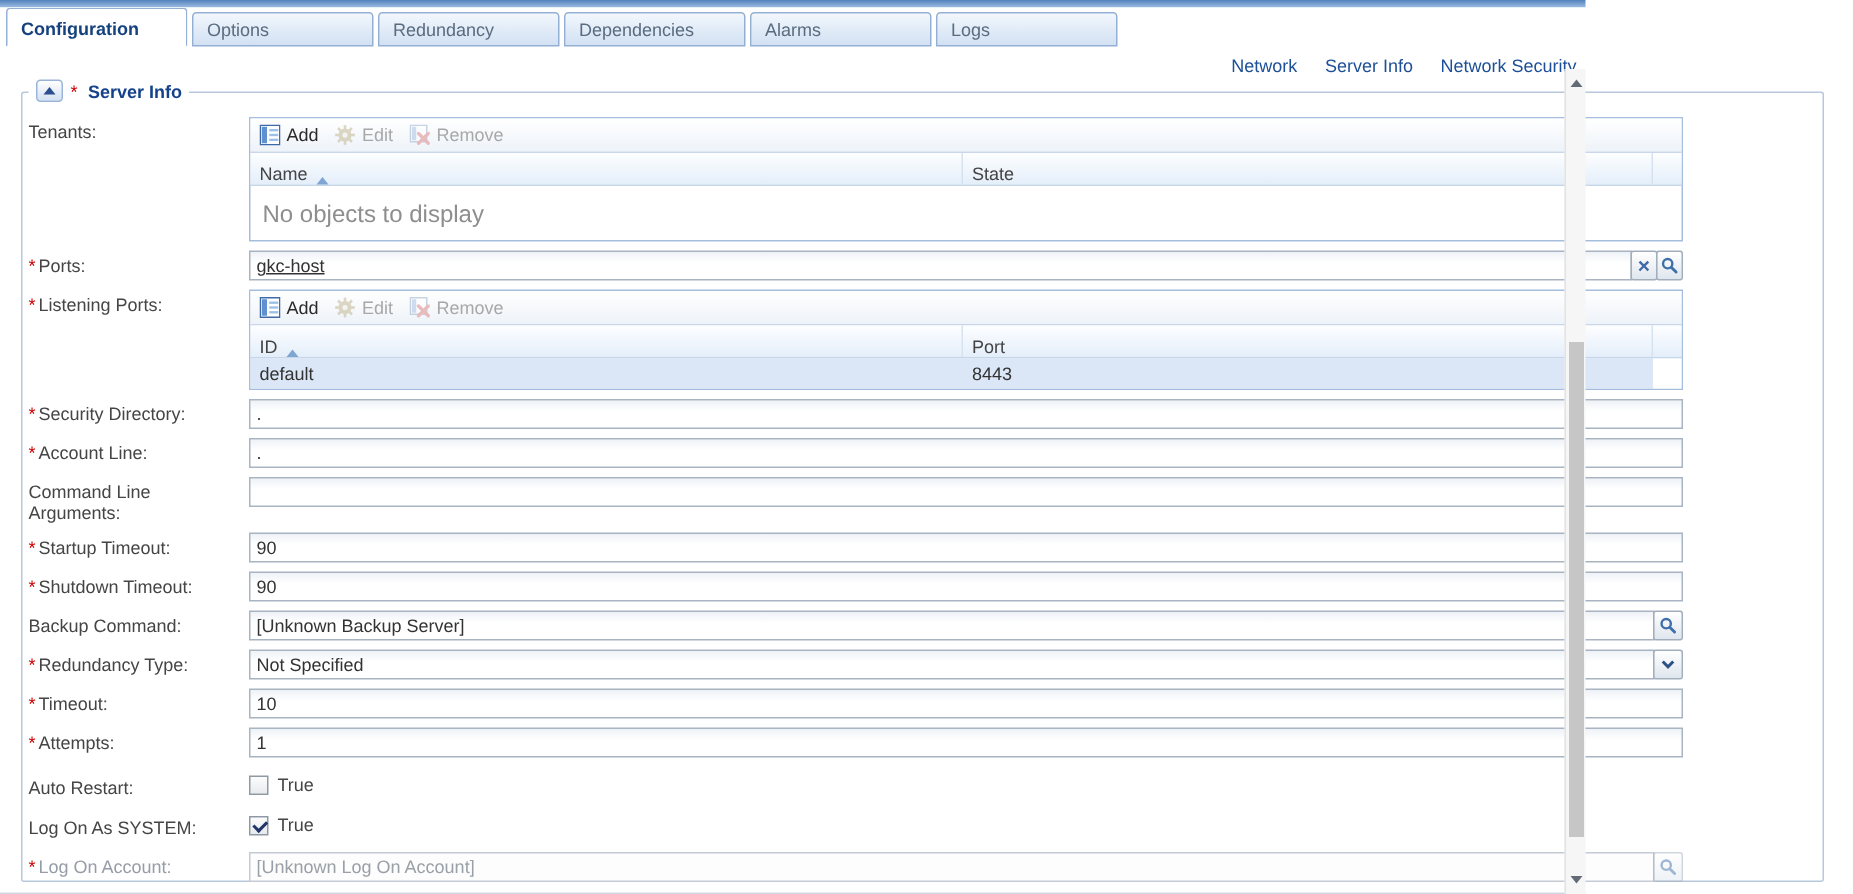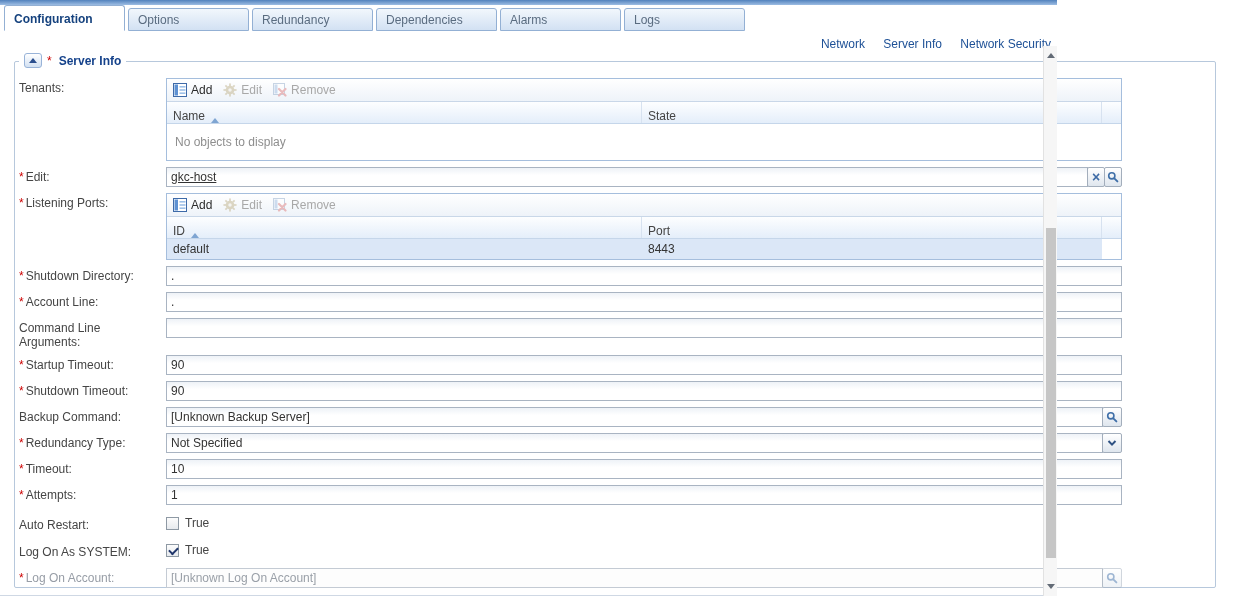--- a/index.html
+++ b/index.html
@@ -61,21 +61,21 @@
   .tb-btn { display:flex; align-items:center; gap:4px; font-size:12px; color:#2b2b2b; cursor:pointer; }
   .tb-btn.disabled { color:#a8a8a8; cursor:default; }
   .tb-btn.disabled svg { opacity:.55; }
   .grid-header { display:flex; height:22px; background:linear-gradient(#fdfeff,#e4eefa);
                  border-bottom:1px solid #c5d6ea; }
   .gh-cell { padding:4px 0 0 6px; font-size:12px; color:#444; border-right:1px solid #d7e2f0;
              display:flex; align-items:flex-end; gap:6px; padding-top:0; }
   .gh-cell.filler { flex:1; border-right:none; }
   .sort-asc { width:0; height:0; border-left:4px solid transparent; border-right:4px solid transparent;
               border-bottom:5px solid #7fa5d2; display:inline-block; }
-  .grid-empty { height:36px; padding:11px 0 0 8px; color:#8e8e8e; font-size:12px; }
+  .grid-empty { height:36px; padding:11px 0 0 8px; color:#8e8e8e; font-size:16px; }
   .grid-row { display:flex; height:20px; }
   .gr-cell { padding:3px 0 0 6px; font-size:12px; color:#333; }
   .grid-row.selected .gr-cell { background:#dbe7f7; }
   .gr-filler { flex:1; background:#fff; }
 
   
   .cb-row { display:flex; align-items:center; gap:6px; padding-top:1px; }
   .checkbox { width:13px; height:13px; border:1px solid #8e99a4; position:relative;
               background:linear-gradient(#fcfcfc,#e7eaee); cursor:pointer; }
   .checkbox.checked::after { content:""; position:absolute; left:2px; top:2px; width:7px; height:4px;
@@ -172,21 +172,21 @@
             </div>
             <div class="gh-cell filler"></div>
           </div>
           <div class="grid-empty">No objects to display</div>
         </div>
       </div>
     </div>
 
     <div class="form-row">
       <div class="label-col">
-        <span class="req">*</span><span>Edit:</span>
+        <span class="req">*</span><span>Ports:</span>
       </div>
       <div class="field-col">
         <div class="composite">
           <input class="text-input host-input" value="gkc-host" style="">
           <div class="field-btn">
             <span class="clear-glyph">×</span>
           </div>
           <div class="field-btn">
             <svg width="12" height="12" viewBox="0 0 12 12">
               <circle cx="4.8" cy="4.8" r="3.1" fill="none" stroke="#3f6fa8" stroke-width="1.6"></circle>
@@ -254,21 +254,21 @@
             <div class="gr-cell" style="width:475px">default</div>
             <div class="gr-cell" style="width:460px">8443</div>
             <div class="gr-filler"></div>
           </div>
         </div>
       </div>
     </div>
 
     <div class="form-row">
       <div class="label-col">
-        <span class="req">*</span><span>Shutdown Directory:</span>
+        <span class="req">*</span><span>Security Directory:</span>
       </div>
       <div class="field-col">
         <input class="text-input" value="." style="">
       </div>
     </div>
 
     <div class="form-row">
       <div class="label-col">
         <span class="req">*</span><span>Account Line:</span>
       </div>

